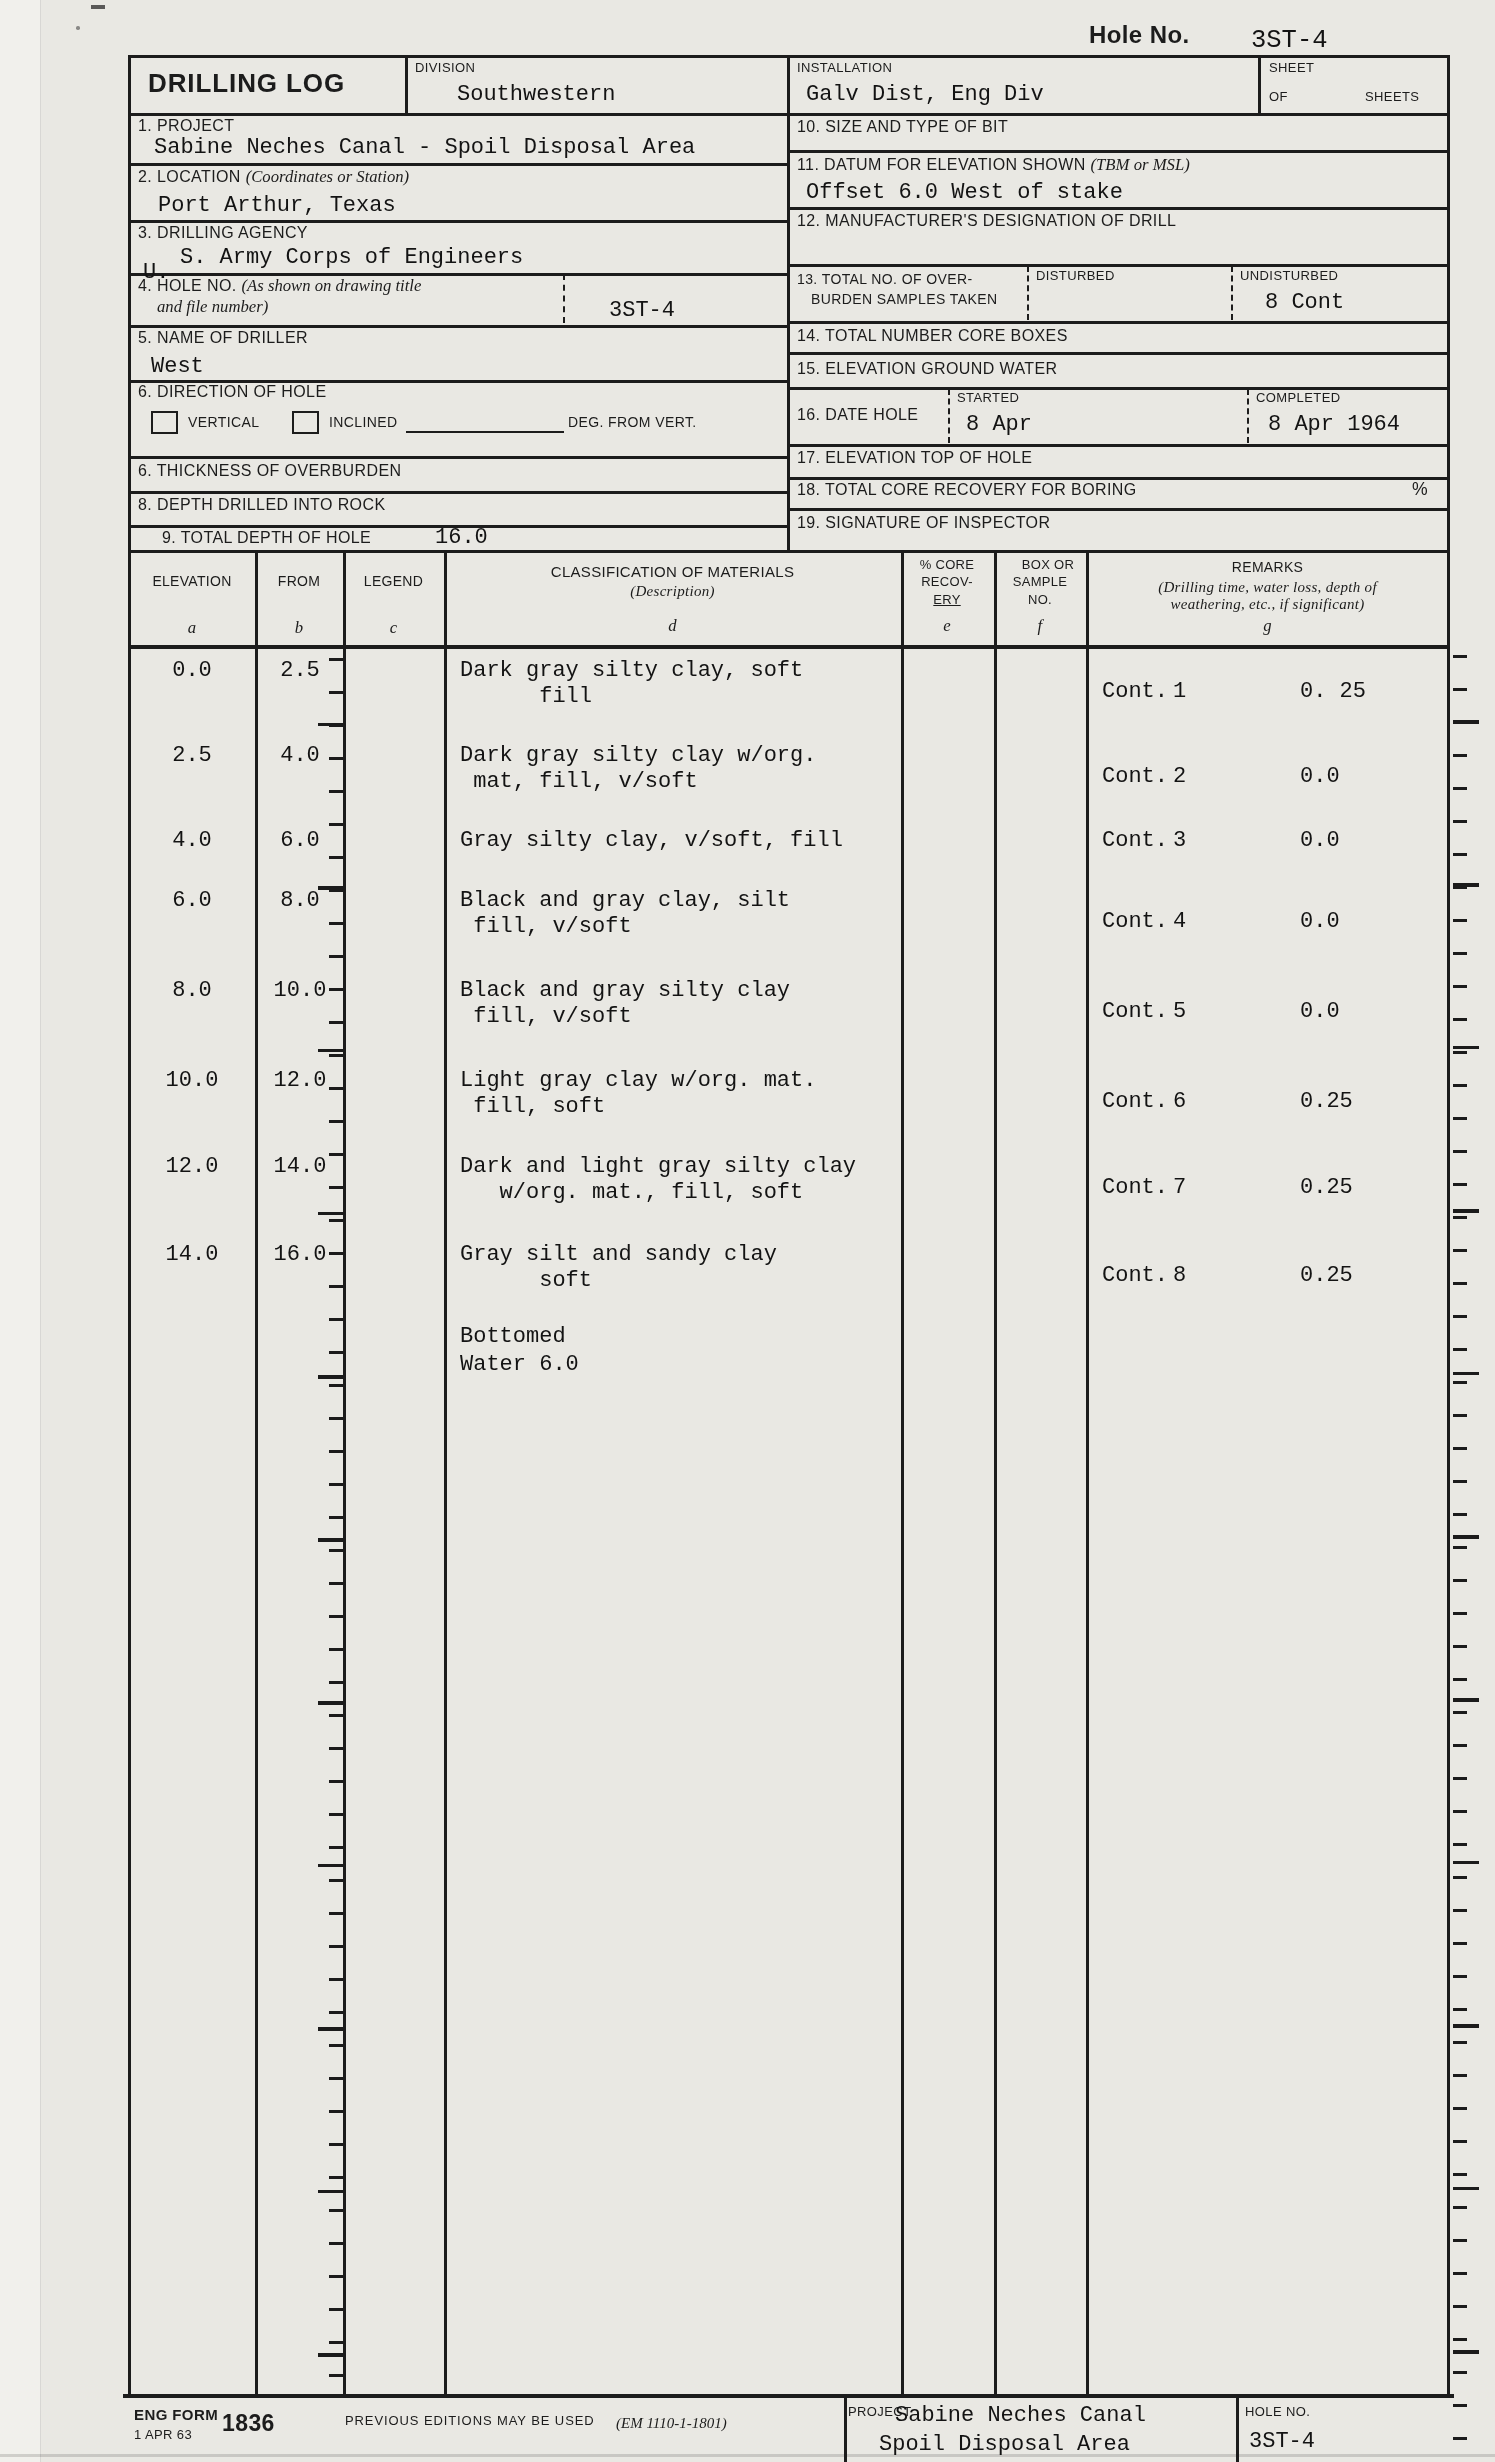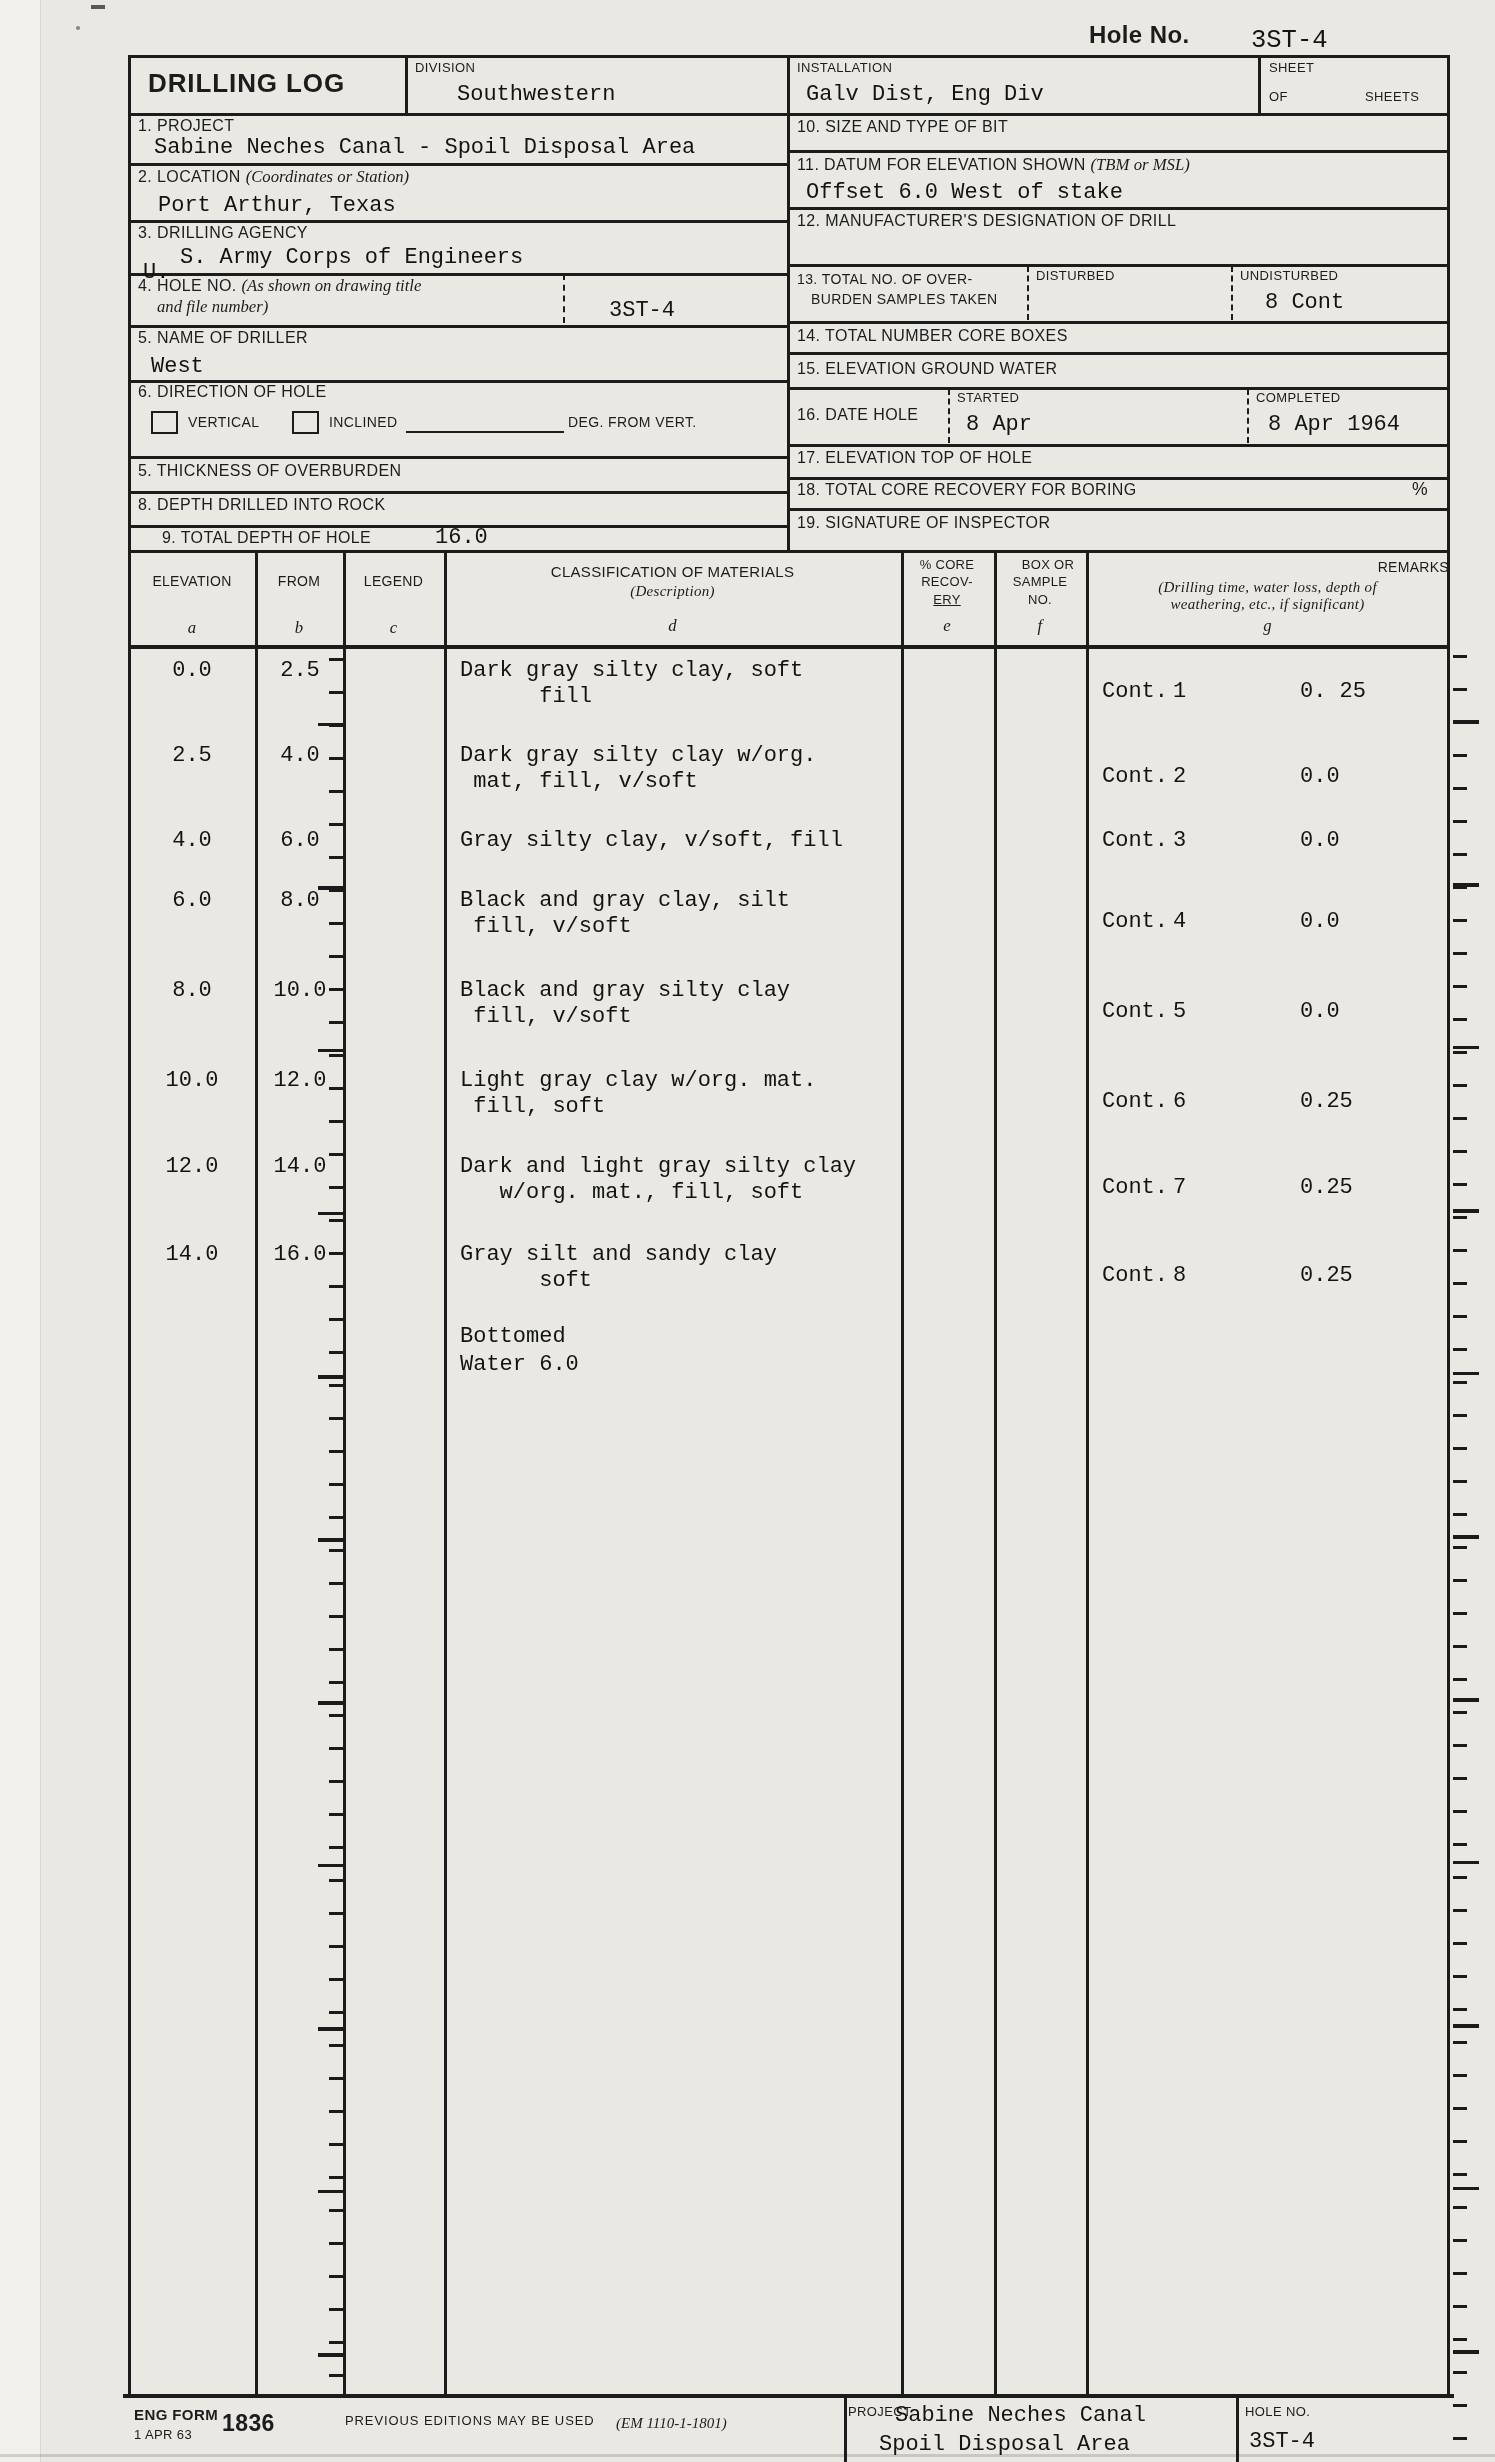--- a/index.html
+++ b/index.html
@@ -91,21 +91,21 @@
   <div class="typed" style="left:151px;top:354px;">West</div>
 
   <div class="lbl" style="left:138px;top:383px;">6. DIRECTION OF HOLE</div>
   <div class="checkbox" style="left:151px;top:411px;"></div>
   <div class="lbl-sm" style="left:188px;top:414px;font-size:14px;">VERTICAL</div>
   <div class="checkbox" style="left:292px;top:411px;"></div>
   <div class="lbl-sm" style="left:329px;top:414px;font-size:14px;">INCLINED</div>
   <div class="abs" style="left:406px;top:431px;width:158px;height:1.8px;background:#1c1c1c;"></div>
   <div class="lbl-sm" style="left:568px;top:414px;font-size:14px;">DEG. FROM VERT.</div>
 
-  <div class="lbl" style="left:138px;top:462px;">5. THICKNESS OF OVERBURDEN</div>
+  <div class="lbl" style="left:138px;top:462px;">6. THICKNESS OF OVERBURDEN</div>
   <div class="lbl" style="left:138px;top:496px;">8. DEPTH DRILLED INTO ROCK</div>
   <div class="lbl" style="left:138px;top:529px;margin-left:24px;">9. TOTAL DEPTH OF HOLE</div>
   <div class="typed" style="left:435px;top:525px;">16.0</div>
 
   <div class="hline" style="left:787px;top:150px;width:662px;"></div>
   <div class="hline" style="left:787px;top:207px;width:662px;"></div>
   <div class="hline" style="left:787px;top:264px;width:662px;"></div>
   <div class="hline" style="left:787px;top:321px;width:662px;"></div>
   <div class="hline" style="left:787px;top:352px;width:662px;"></div>
   <div class="hline" style="left:787px;top:387px;width:662px;"></div>
@@ -164,21 +164,21 @@
   <div class="hdr it" style="left:444px;top:583px;width:457px;font-size:15px;">(Description)</div>
   <div class="hdr it" style="left:444px;top:616px;width:457px;font-size:16.7px;">d</div>
   <div class="hdr" style="left:901px;top:557px;width:92px;font-size:13px;">% CORE</div>
   <div class="hdr" style="left:901px;top:574px;width:92px;font-size:13px;">RECOV-</div>
   <div class="hdr" style="left:901px;top:592px;width:92px;font-size:13px;text-decoration:underline;">ERY</div>
   <div class="hdr it" style="left:901px;top:616px;width:92px;font-size:16.7px;">e</div>
   <div class="hdr" style="left:994px;top:557px;width:108px;font-size:13px;">BOX OR</div>
   <div class="hdr" style="left:994px;top:574px;width:92px;font-size:13px;">SAMPLE</div>
   <div class="hdr" style="left:994px;top:592px;width:92px;font-size:13px;">NO.</div>
   <div class="hdr it" style="left:994px;top:616px;width:92px;font-size:16.7px;">f</div>
-  <div class="hdr" style="left:1086px;top:559px;width:363px;text-align:right;">REMARKS</div>
+  <div class="hdr" style="left:1086px;top:559px;width:363px;">REMARKS</div>
   <div class="hdr it" style="left:1086px;top:579px;width:363px;font-size:15px;">(Drilling time, water loss, depth of</div>
   <div class="hdr it" style="left:1086px;top:596px;width:363px;font-size:15px;">weathering, etc., if significant)</div>
   <div class="hdr it" style="left:1086px;top:616px;width:363px;font-size:16.7px;">g</div>
 
   <div class="ticks-sm" style="left:329px;top:658px;width:14px;height:1737px;"></div>
   <div class="ticks-lg" style="left:318px;top:723px;width:24.6px;height:1671px;"></div>
   <div class="ticks-sm" style="left:1453px;top:655px;width:14px;height:1794px;"></div>
   <div class="ticks-lg" style="left:1453px;top:720px;width:26px;height:1728px;"></div>
 
   <div class="row" style="top:658px;">

